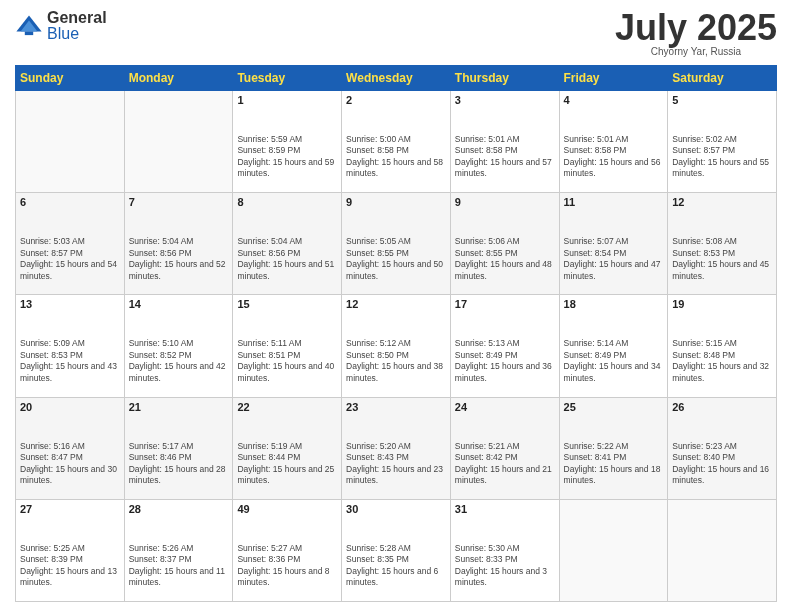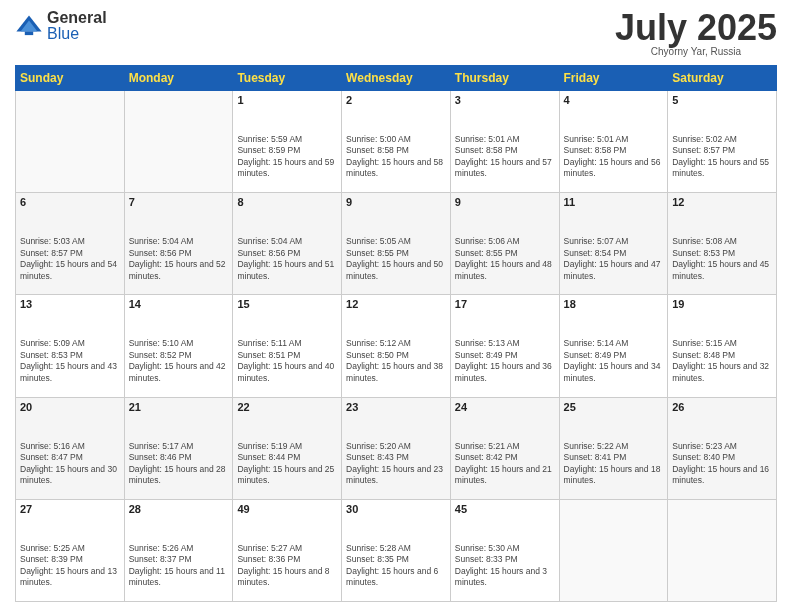--- a/index.html
+++ b/index.html
@@ -273,21 +273,21 @@
           </td>
           <td>
             <span class="day-num">49</span>
             <div class="day-info">Sunrise: 5:27 AM<br>Sunset: 8:36 PM<br>Daylight: 15 hours and 8 minutes.</div>
           </td>
           <td>
             <span class="day-num">30</span>
             <div class="day-info">Sunrise: 5:28 AM<br>Sunset: 8:35 PM<br>Daylight: 15 hours and 6 minutes.</div>
           </td>
           <td>
-            <span class="day-num">45</span>
+            <span class="day-num">31</span>
             <div class="day-info">Sunrise: 5:30 AM<br>Sunset: 8:33 PM<br>Daylight: 15 hours and 3 minutes.</div>
           </td>
           <td class="empty-cell"></td>
           <td class="empty-cell"></td>
         </tr>
       </tbody>
   </table>
 </div>
 
 </body></html>

